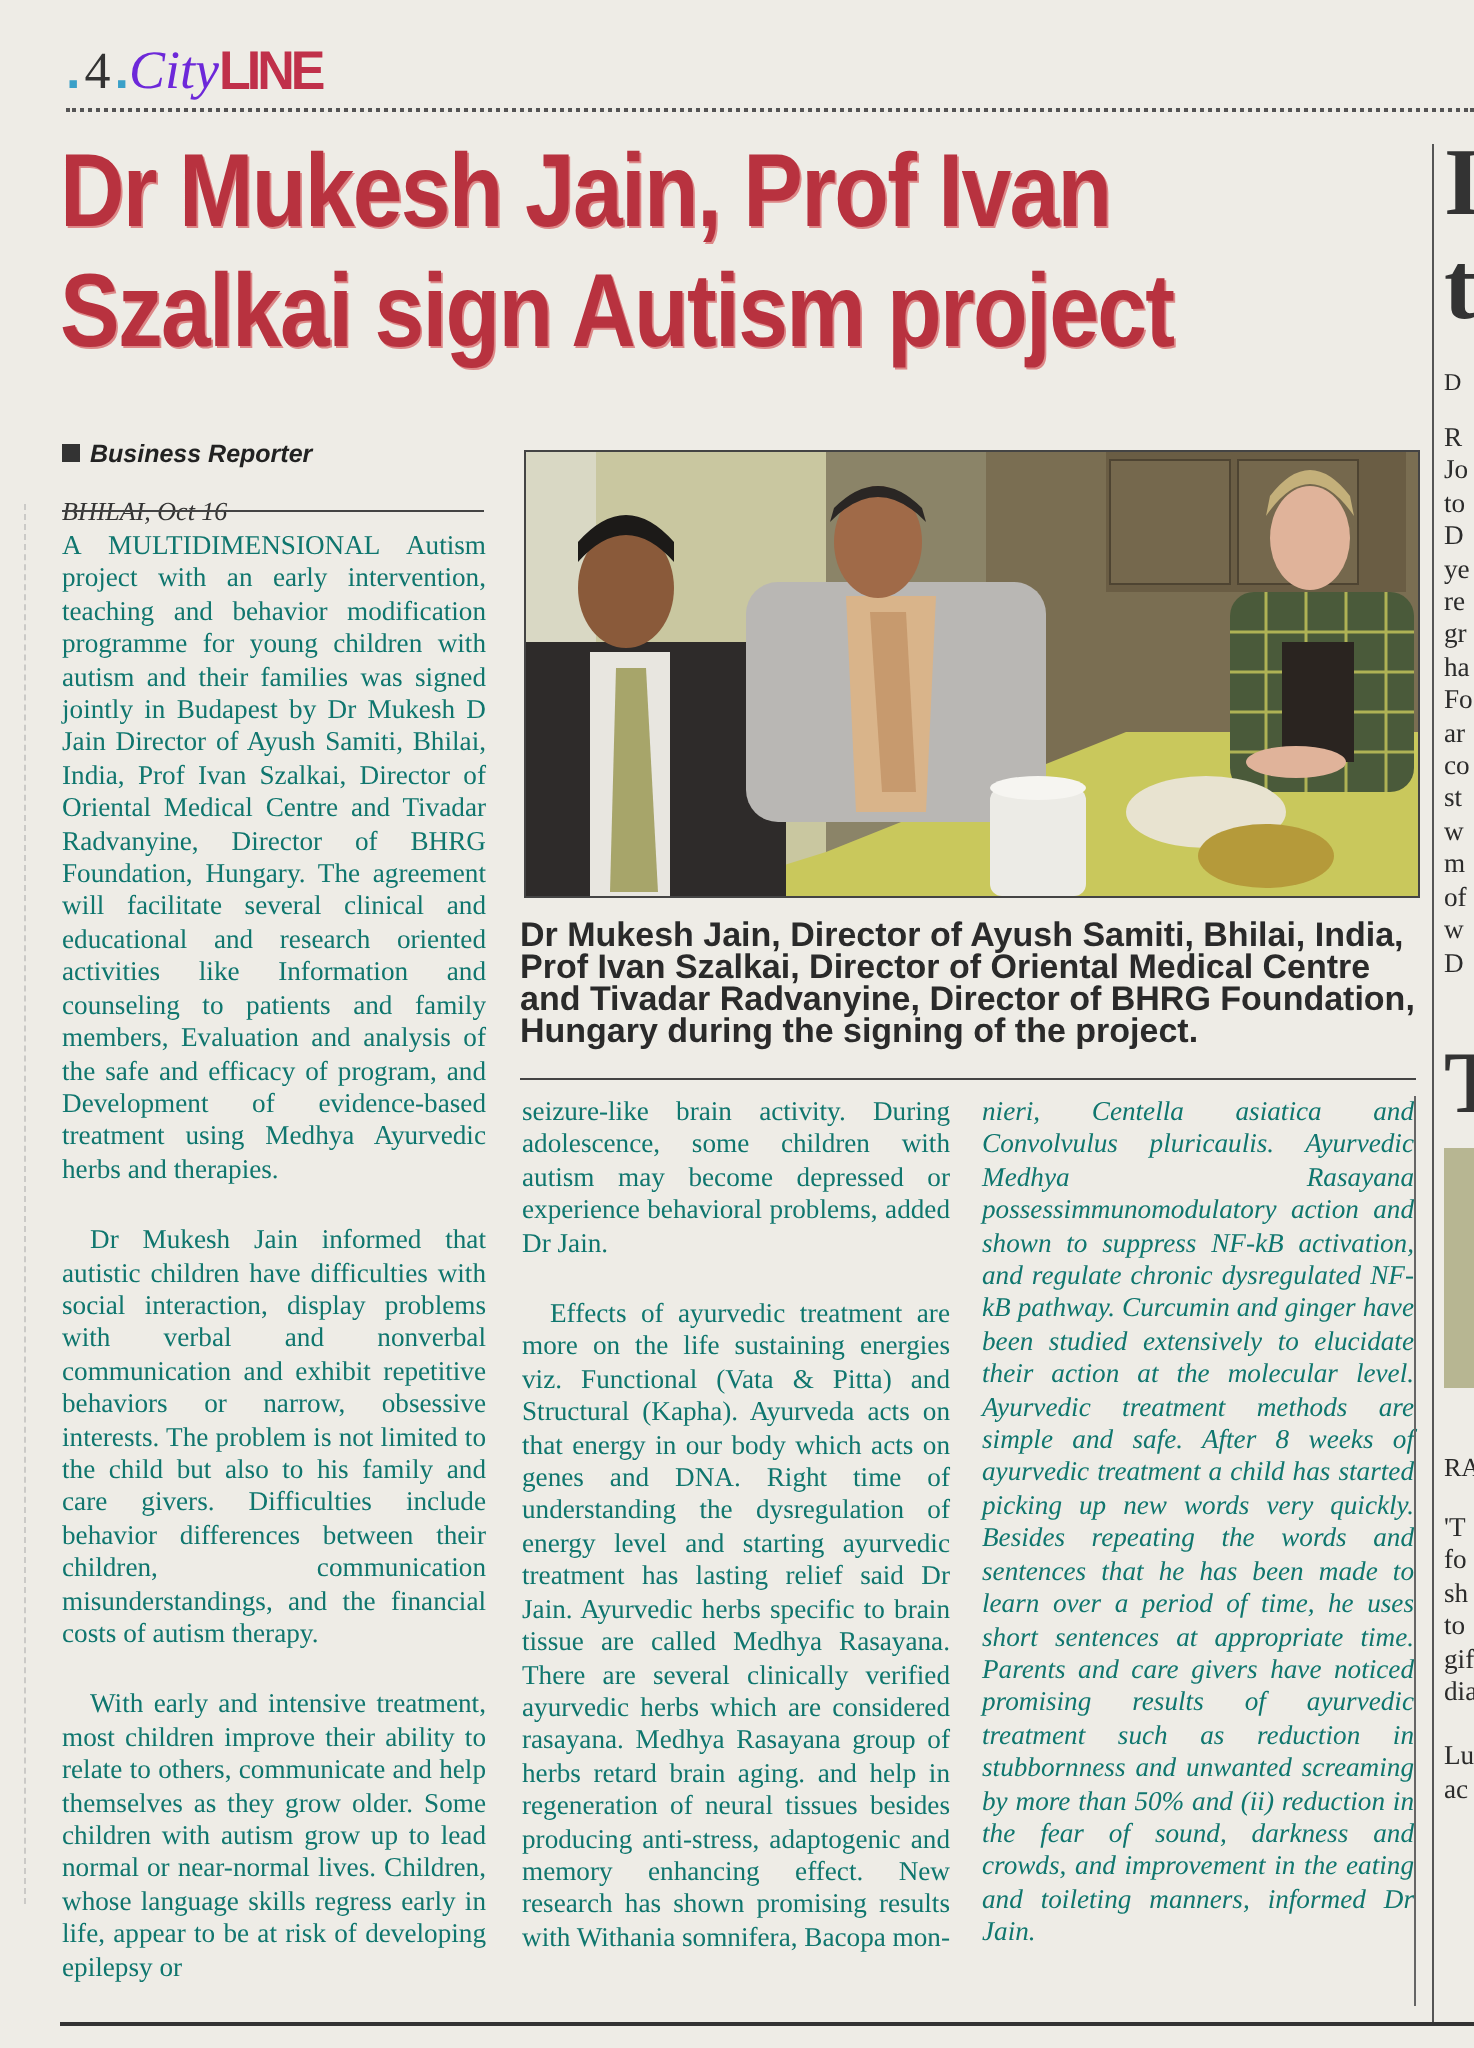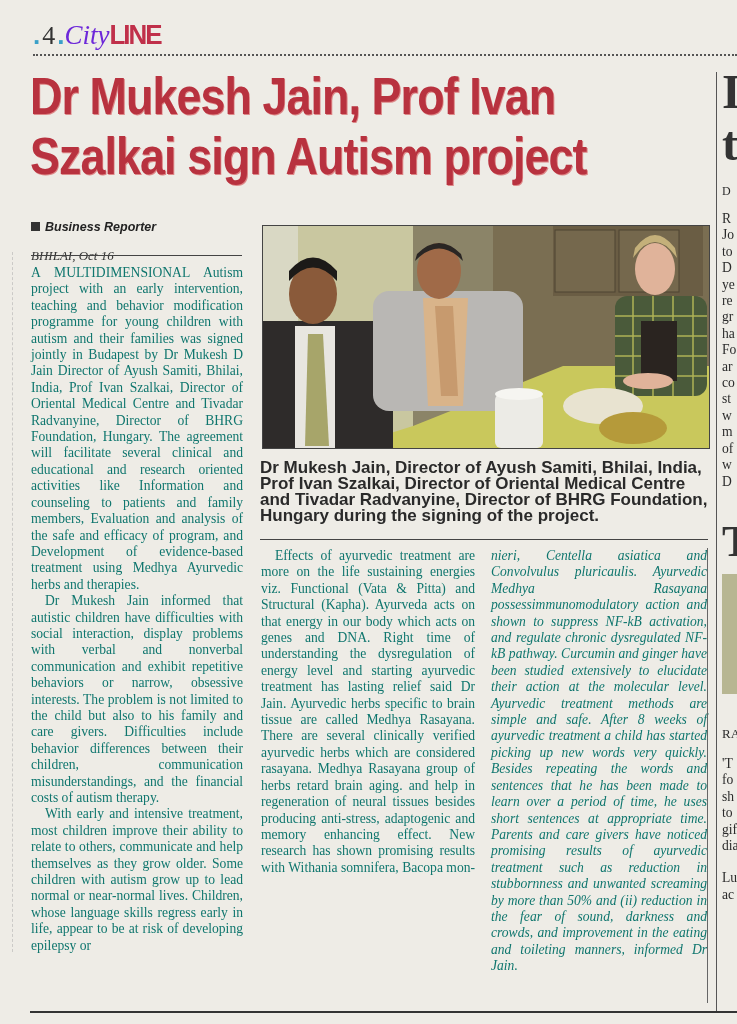--- a/index.html
+++ b/index.html
@@ -31,21 +31,21 @@
   .right-edge { position: absolute; left: 722px; top: 66px; width: 15px; overflow: hidden; font-family: "Liberation Serif", serif; }
 
   .byline { position: absolute; left: 31px; top: 220px; width: 212px; font-style: italic; }
   .byline .rep { font-family: "Liberation Sans", sans-serif; font-weight: bold; font-size: 12.5px; color: #222; }
   .byline .rep::before { content: ""; display: inline-block; width: 9px; height: 9px; background: #333; margin-right: 5px; }
   .byline .place { font-size: 13px; color: #333; margin-top: 14px; }
   .byline-rule { position: absolute; left: 31px; top: 255px; width: 211px; border-top: 1px solid #444; }
 
   .col { position: absolute; font-size: 13.6px; line-height: 16.4px; text-align: justify; color: #0f766e; }
   .col p { margin: 0; }
-  .col p.ind { text-indent: 14px; }
+  .col p.ind { text-indent: 14px; margin-top: 19px; }
   .col1 { left: 31px; top: 265px; width: 212px; }
   .col2 { left: 261px; top: 548px; width: 214px; }
   .col3 { left: 491px; top: 548px; width: 216px; font-style: italic; }
 
   .photo-box { position: absolute; left: 262px; top: 225px; width: 446px; height: 222px; border: 1px solid #444; overflow: hidden; background: #6b6048; }
   .caption { position: absolute; left: 260px; top: 460px; width: 448px; font-family: "Liberation Sans", sans-serif; font-weight: bold; font-size: 17px; line-height: 16px; color: #2a2a2a; }
   .caption-rule { position: absolute; left: 260px; top: 539px; width: 448px; border-top: 1px solid #444; }
   .vrule-in { position: absolute; left: 707px; top: 548px; height: 455px; border-left: 1px solid #666; }
 
   .bottom-rule { position: absolute; left: 30px; right: 0; top: 1011px; border-top: 2px solid #333; }
@@ -124,20 +124,21 @@
 <div class="caption">Dr Mukesh Jain, Director of Ayush Samiti, Bhilai, India, Prof Ivan Szalkai, Director of Oriental Medical Centre and Tivadar Radvanyine, Director of BHRG Foundation, Hungary during the signing of the project.</div>
 <div class="caption-rule"></div>
 
 <div class="col col1">
   <p>A MULTIDIMENSIONAL Autism project with an early intervention, teaching and behavior modification programme for young children with autism and their families was signed jointly in Budapest by Dr Mukesh D Jain Director of Ayush Samiti, Bhilai, India, Prof Ivan Szalkai, Director of Oriental Medical Centre and Tivadar Radvanyine, Director of BHRG Foundation, Hungary. The agreement will facilitate several clinical and educational and research oriented activities like Information and counseling to patients and family members, Evaluation and analysis of the safe and efficacy of program, and Development of evidence-based treatment using Medhya Ayurvedic herbs and therapies.</p>
   <p class="ind">Dr Mukesh Jain informed that autistic children have difficulties with social interaction, display problems with verbal and nonverbal communication and exhibit repetitive behaviors or narrow, obsessive interests. The problem is not limited to the child but also to his family and care givers. Difficulties include behavior differences between their children, communication misunderstandings, and the financial costs of autism therapy.</p>
   <p class="ind">With early and intensive treatment, most children improve their ability to relate to others, communicate and help themselves as they grow older.  Some children with autism grow up to lead normal or near-normal lives. Children, whose language skills regress early in life, appear to be at risk of developing epilepsy or</p>
 </div>
 
 <div class="col col2">
+  <p>seizure-like brain activity. During adolescence, some children with autism may become depressed or experience behavioral problems, added Dr Jain.</p>
   <p class="ind">Effects of ayurvedic treatment are more on the life sustaining energies viz. Functional (Vata &amp; Pitta) and Structural (Kapha).  Ayurveda acts on that energy in our body which acts on genes and DNA. Right time of understanding the dysregulation of energy level and starting ayurvedic treatment has lasting relief said Dr Jain. Ayurvedic herbs specific to brain tissue are called Medhya Rasayana.  There are several clinically verified ayurvedic herbs which are considered rasayana. Medhya Rasayana group of herbs retard brain aging. and help in regeneration of neural tissues besides producing anti-stress, adaptogenic and memory enhancing effect. New research has shown promising results with Withania somnifera, Bacopa mon-</p>
 </div>
 
 <div class="col col3">
   <p>nieri, Centella asiatica and Convolvulus pluricaulis. Ayurvedic Medhya Rasayana possessimmunomodulatory action and shown to suppress NF-kB activation, and regulate chronic dysregulated NF-kB pathway. Curcumin and ginger have been studied extensively to elucidate their action at the molecular level. Ayurvedic treatment methods are simple and safe. After 8 weeks of ayurvedic treatment a child has started picking up new words very quickly. Besides repeating the words and sentences that he has been made to learn over a period of time, he uses short sentences at appropriate time. Parents and care givers have noticed promising results of ayurvedic treatment such as reduction in stubbornness and unwanted screaming by more than 50%  and (ii) reduction in the fear of sound, darkness and crowds, and improvement in the eating and toileting manners, informed Dr Jain.</p>
 </div>
 
 <div class="vrule-in"></div>
 
 <div class="right-edge">

